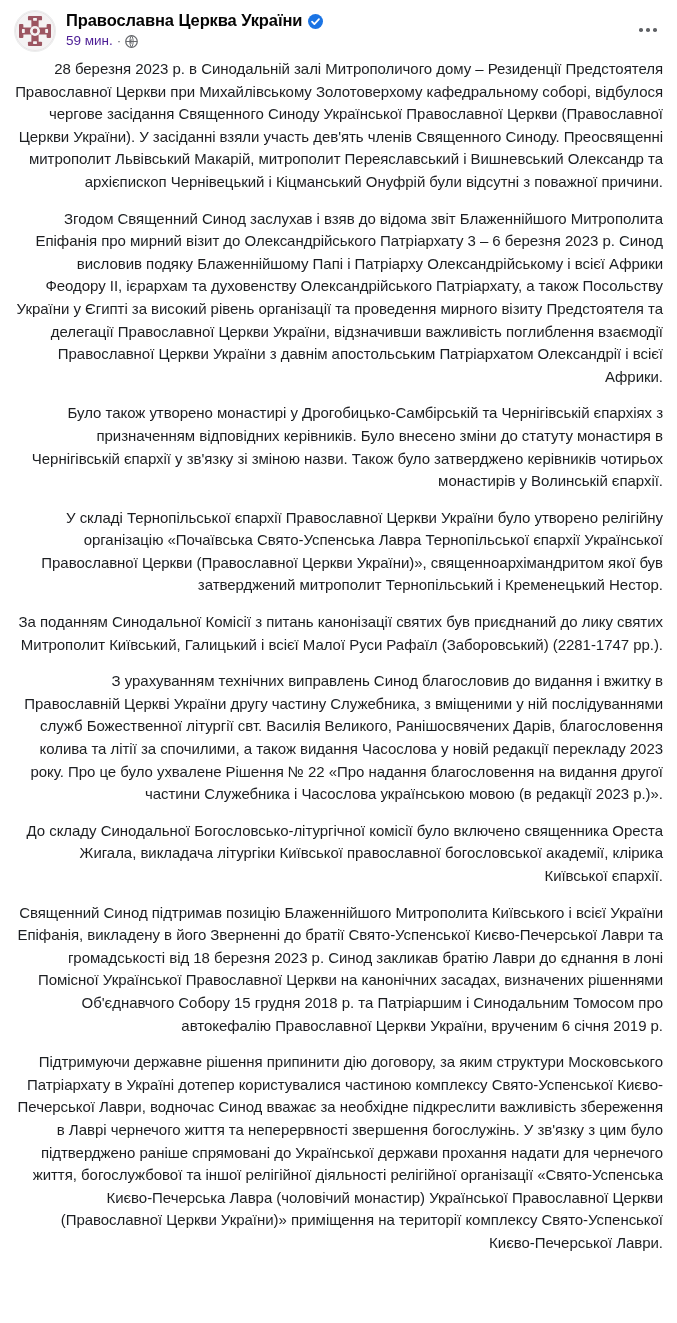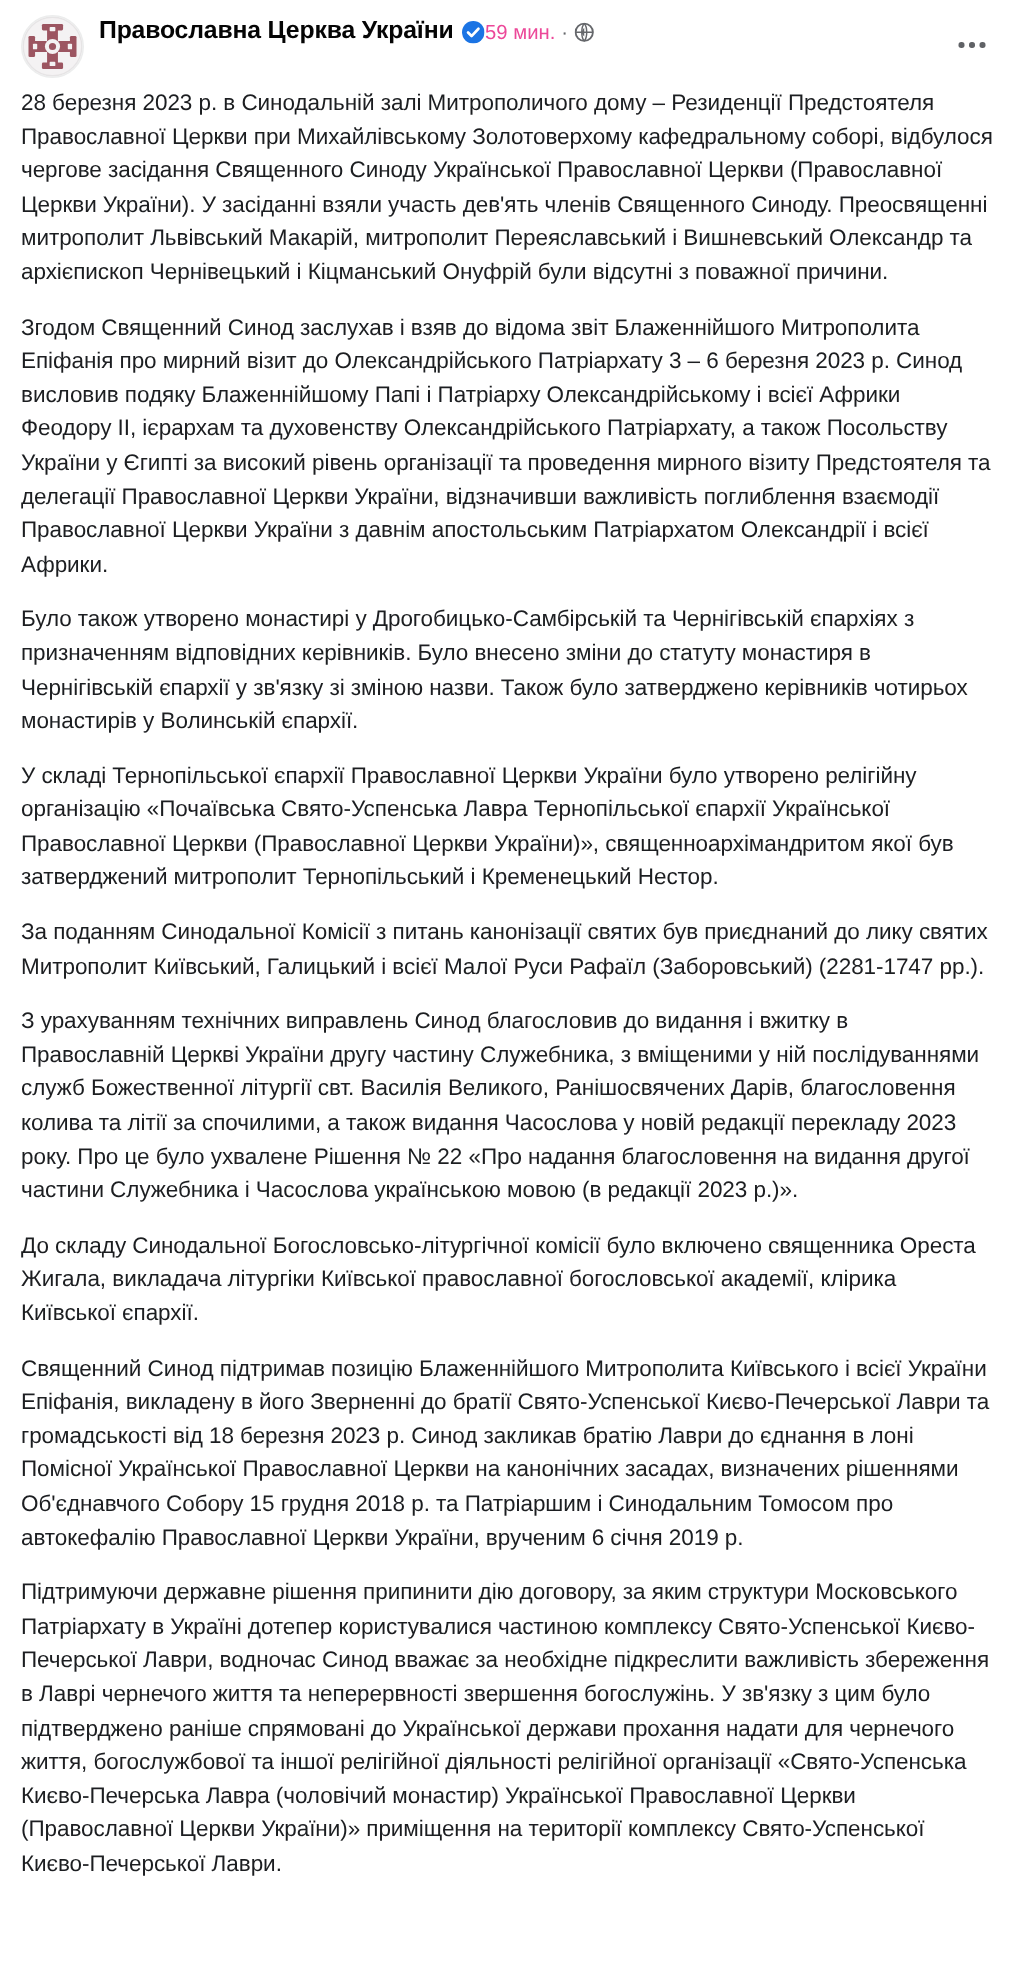--- a/index.html
+++ b/index.html
@@ -42,21 +42,21 @@
     flex: 0 0 42px;
     margin-top: 1px;
     overflow: hidden;
     position: relative;
   }
   .avatar svg { display: block; width: 100%; height: 100%; }
 
   .header-text {
     margin-left: 10px;
     display: flex;
-    flex-direction: row;
+    flex-direction: column;
     justify-content: flex-start;
     padding-top: 1px;
   }
 
   .name-row {
     display: flex;
     align-items: center;
     line-height: 1;
   }
 
@@ -80,21 +80,21 @@
   .verified-badge svg { display: block; width: 15px; height: 15px; }
 
   .meta-row {
     display: flex;
     align-items: center;
     margin-top: 3px;
     line-height: 1;
   }
   .timestamp {
     font-size: 13.5px;
-    color: #ec4899;
+    color: #4c1d95;
     line-height: 16px;
   }
   .meta-dot {
     font-size: 13.5px;
     color: #65676b;
     margin: 0 4px;
     line-height: 16px;
   }
   .globe-icon {
     width: 13px;
@@ -138,21 +138,21 @@
     padding: 6px 14px 0 14px;
     box-sizing: border-box;
   }
 
   .post-body p {
     margin: 0 0 14px 0;
     font-size: 15px;
     line-height: 22.6px;
     color: #1c1e21;
     letter-spacing: -0.04px;
-    text-align: left;
+    text-align: right;
     word-wrap: break-word;
   }
   .post-body p:last-child {
     margin-bottom: 0;
   }
 </style>
 </head>
 <body>
 
 <div class="post">

